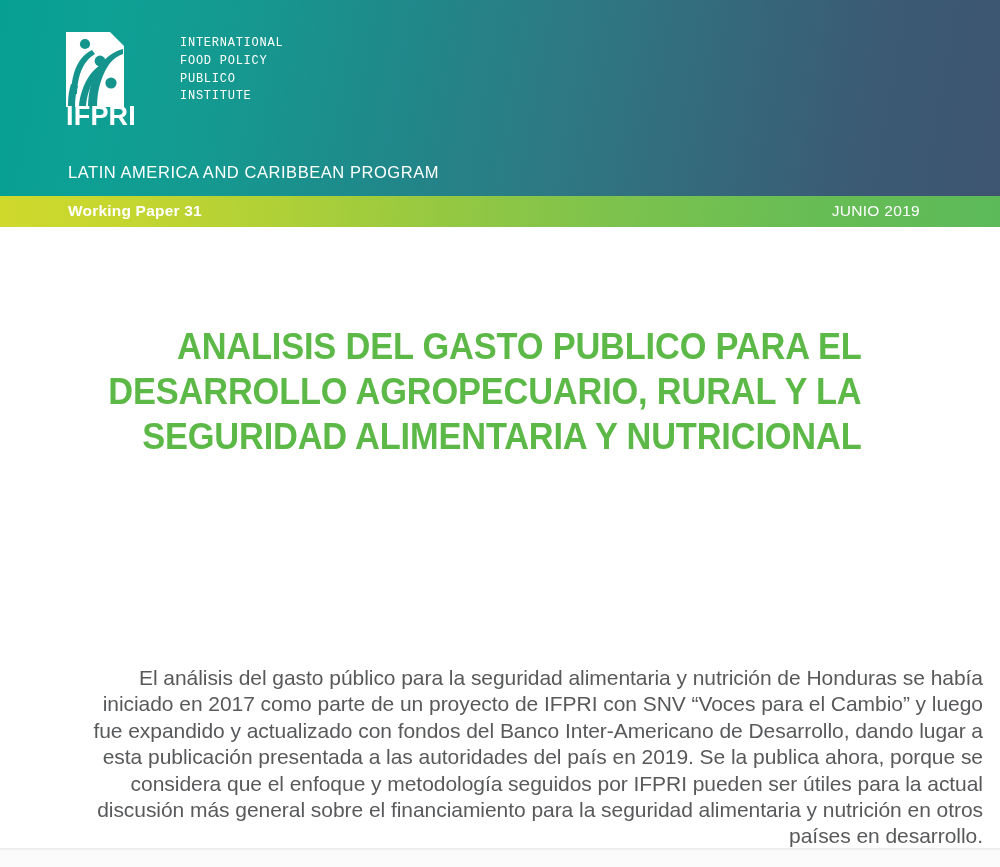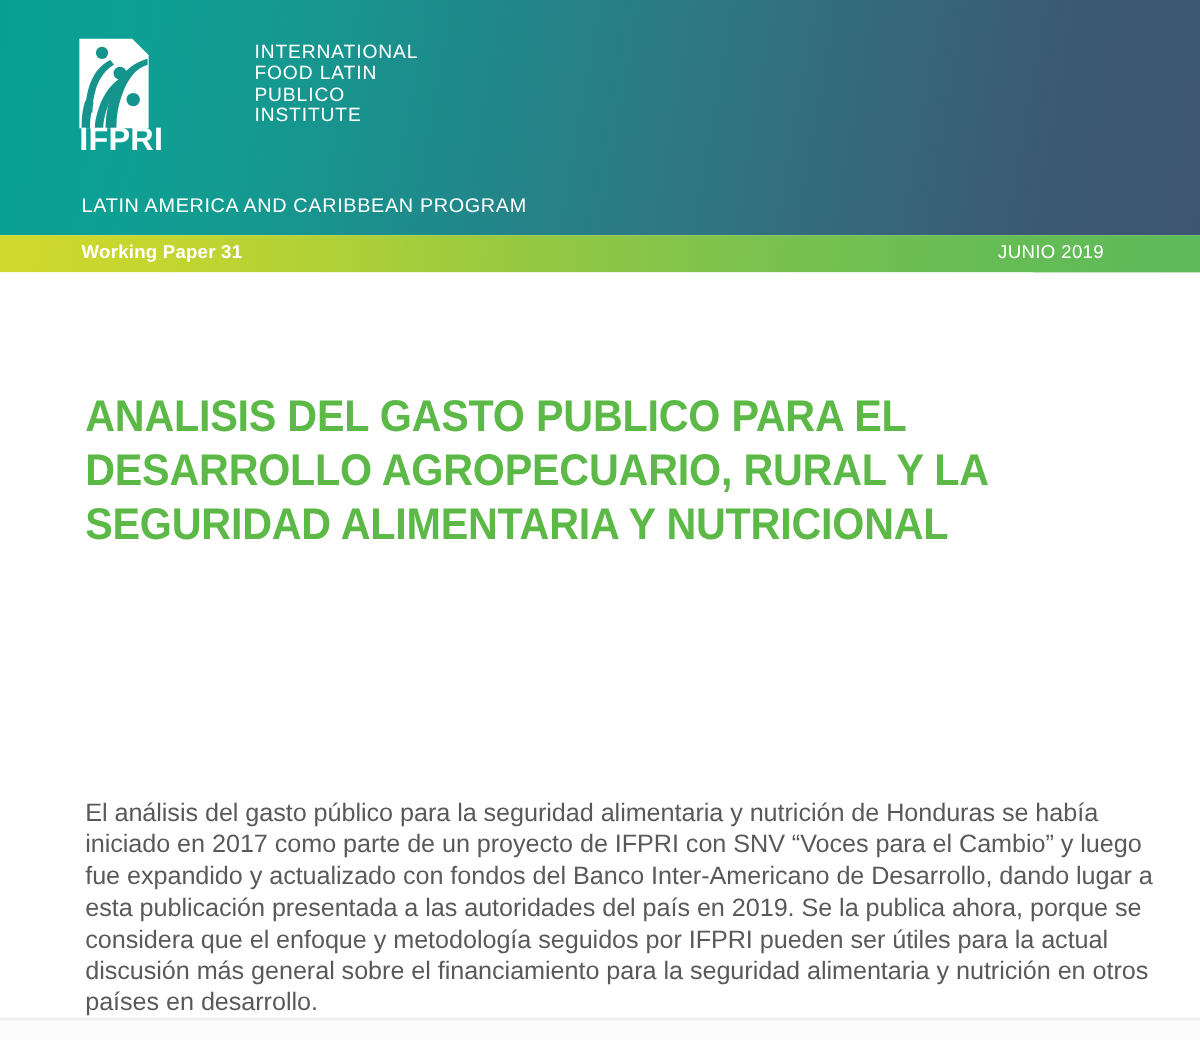--- a/index.html
+++ b/index.html
@@ -53,28 +53,29 @@
     left: 0;
     top: 71px;
     color: #ffffff;
     font-size: 27px;
     font-weight: bold;
     letter-spacing: 0.2px;
     line-height: 1;
     font-family: "Liberation Sans", sans-serif;
   }
   .logo-wordmark {
-    margin-left: 88px;
+    margin-left: 56px;
     margin-top: 3px;
     color: #ffffff;
-    font-size: 16px;
+    font-size: 12px;
     line-height: 17.8px;
     letter-spacing: 0.75px;
     font-weight: 400;
     white-space: nowrap;
+    font-family: Liberation Mono, monospace;
   }
 
   .program-line {
     position: absolute;
     left: 68px;
     top: 163px;
     color: #ffffff;
     font-size: 16.5px;
     letter-spacing: 0.55px;
     font-weight: 400;
@@ -114,20 +115,21 @@
     letter-spacing: 0.3px;
   }
 
   
   .page-body {
     position: relative;
     width: 861px;
     height: 640px;
     background: #ffffff;
     box-sizing: border-box;
+    text-align: right;
   }
 
   .doc-title {
     position: absolute;
     left: 71px;
     top: 72px;
     width: 850px;
     color: #5cb947;
     font-size: 37px;
     line-height: 45px;
@@ -207,21 +209,21 @@
 
         <g fill="#ffffff">
           <path d="M52 24 C44 29 38 38 35 49 C33 57 32 66 32 75 L28 75 C28 65 29 56 32 47 C35 37 42 28 52 24 Z" opacity="0"></path>
         </g>
       </svg>
       <div class="logo-ifpri">IFPRI</div>
     </div>
 
     <div class="logo-wordmark">
       <div>INTERNATIONAL</div>
-      <div>FOOD LATIN</div>
+      <div>FOOD POLICY</div>
       <div>PUBLICO</div>
       <div>INSTITUTE</div>
     </div>
   </div>
 
   <div class="program-line">LATIN AMERICA AND CARIBBEAN PROGRAM</div>
 </div>
 
 <div class="green-bar">
   <div class="wp-label">Working Paper 31</div>

